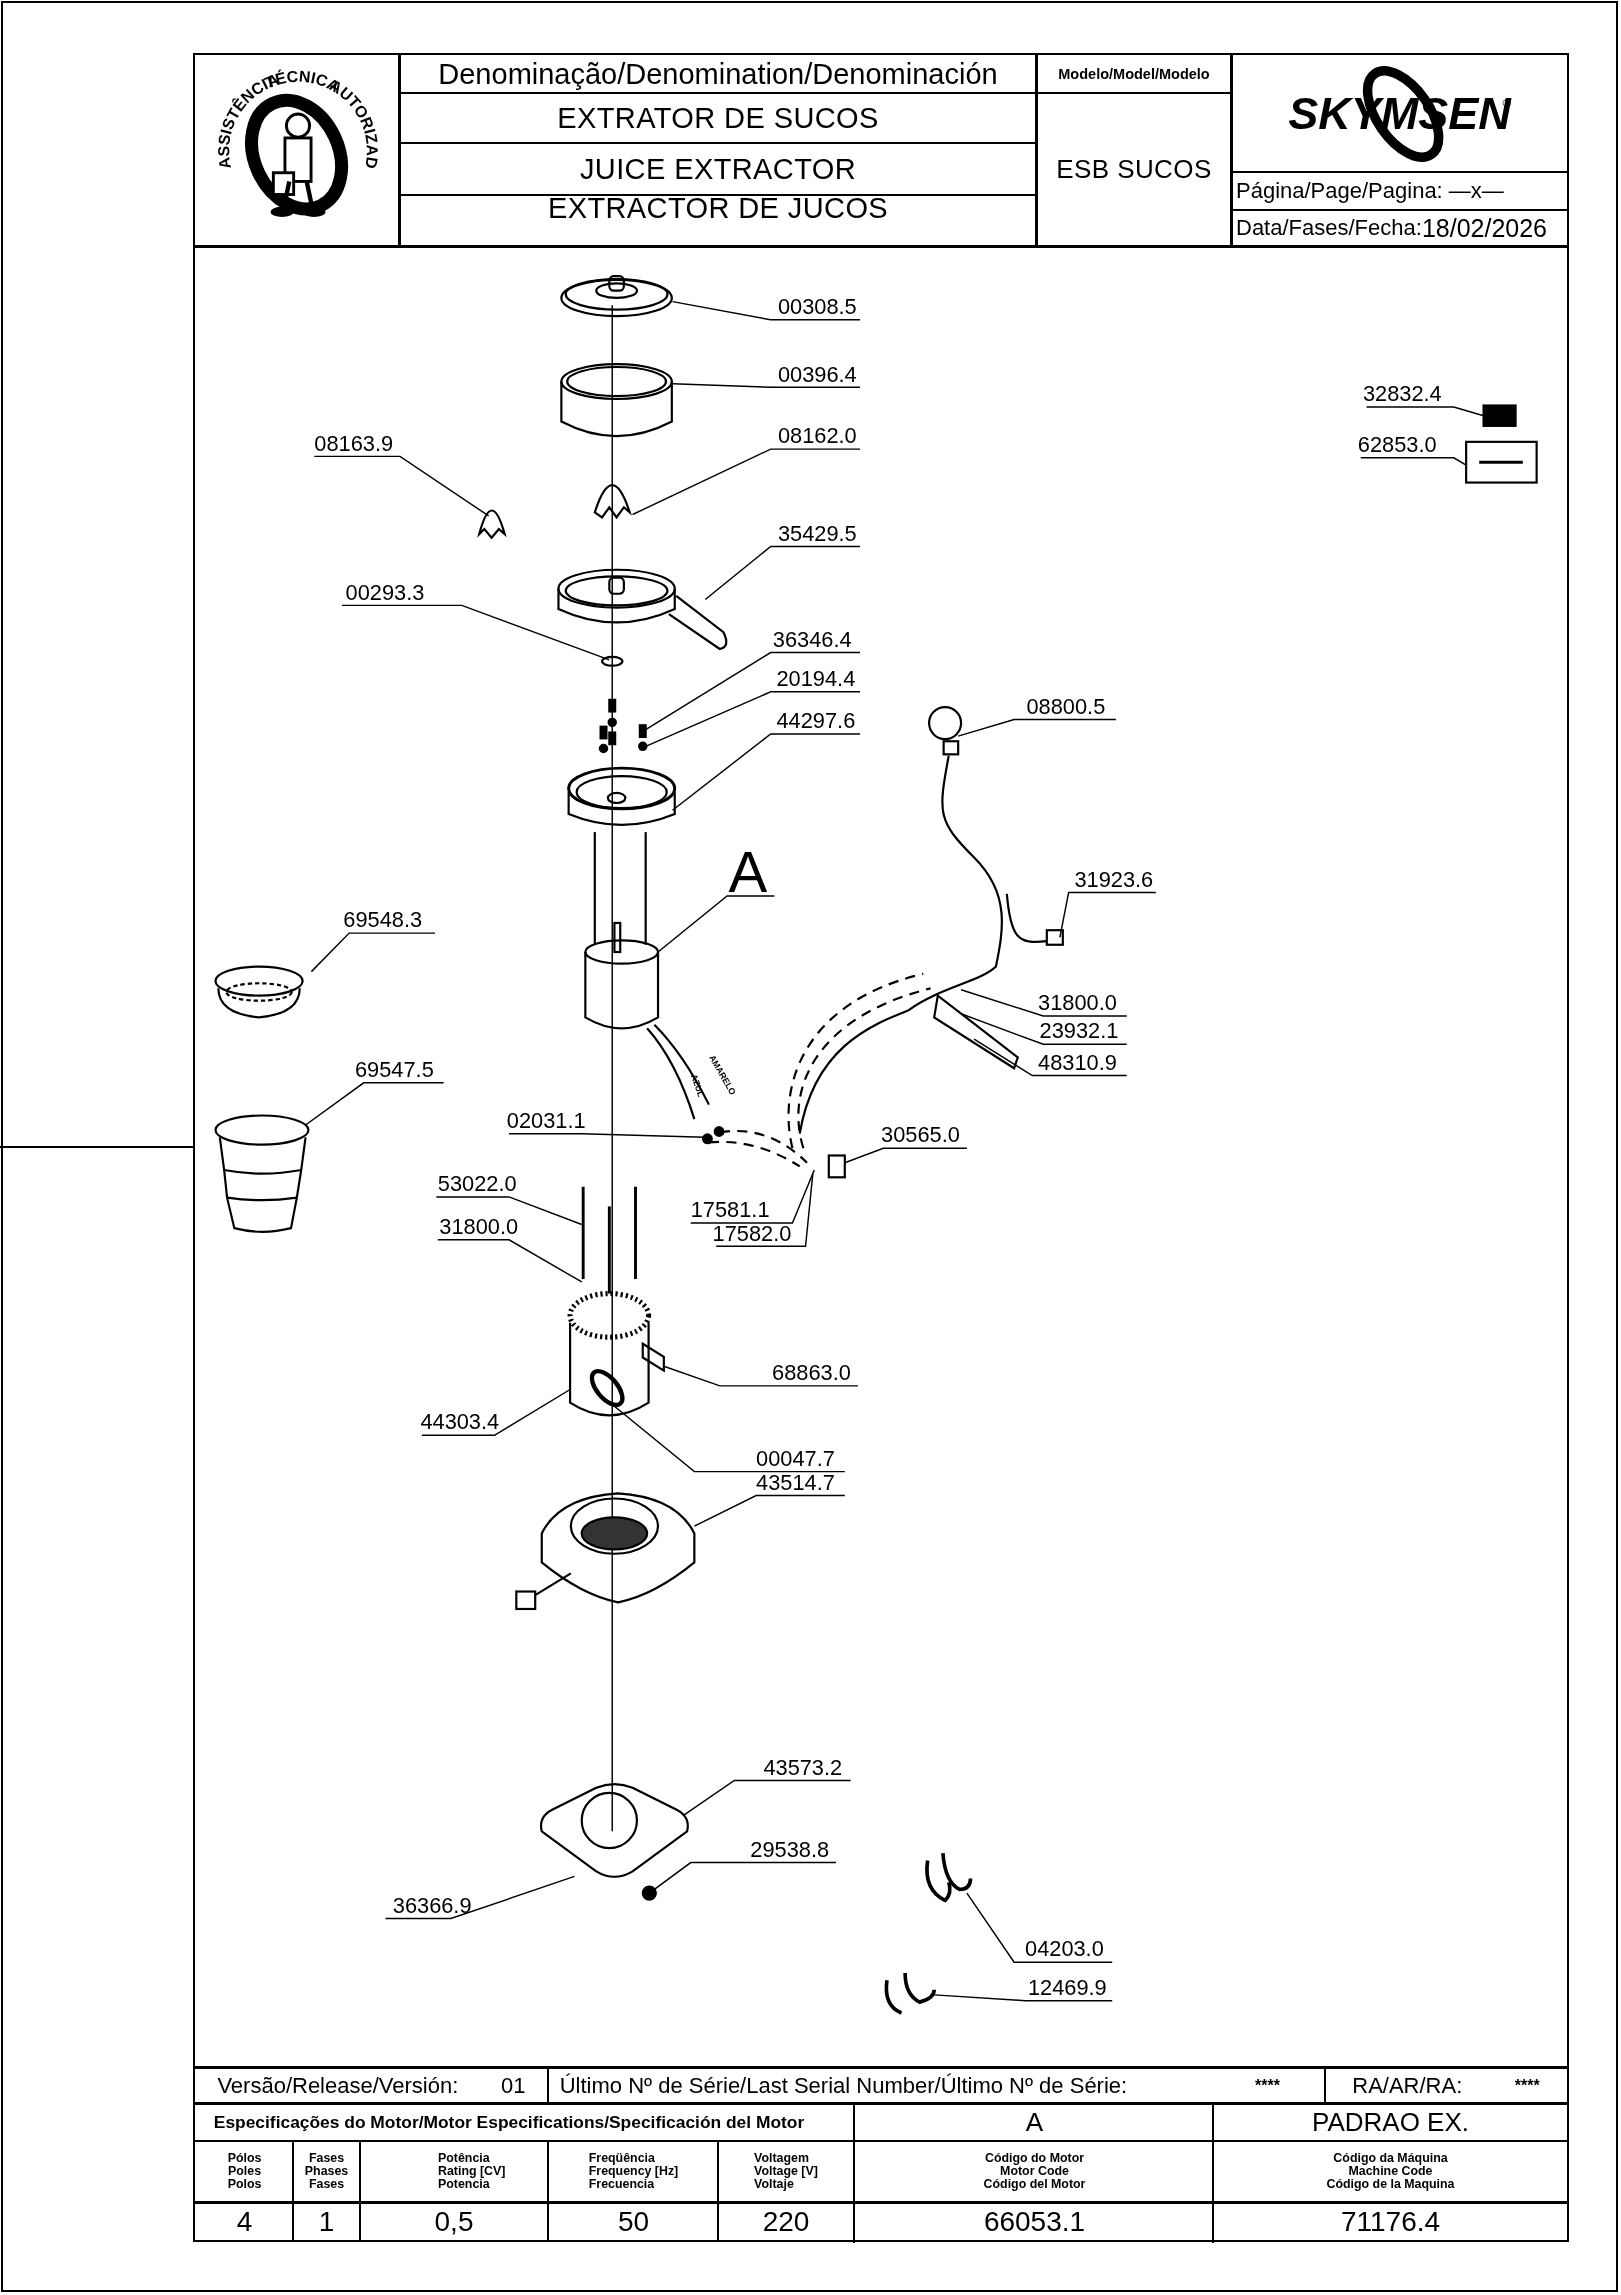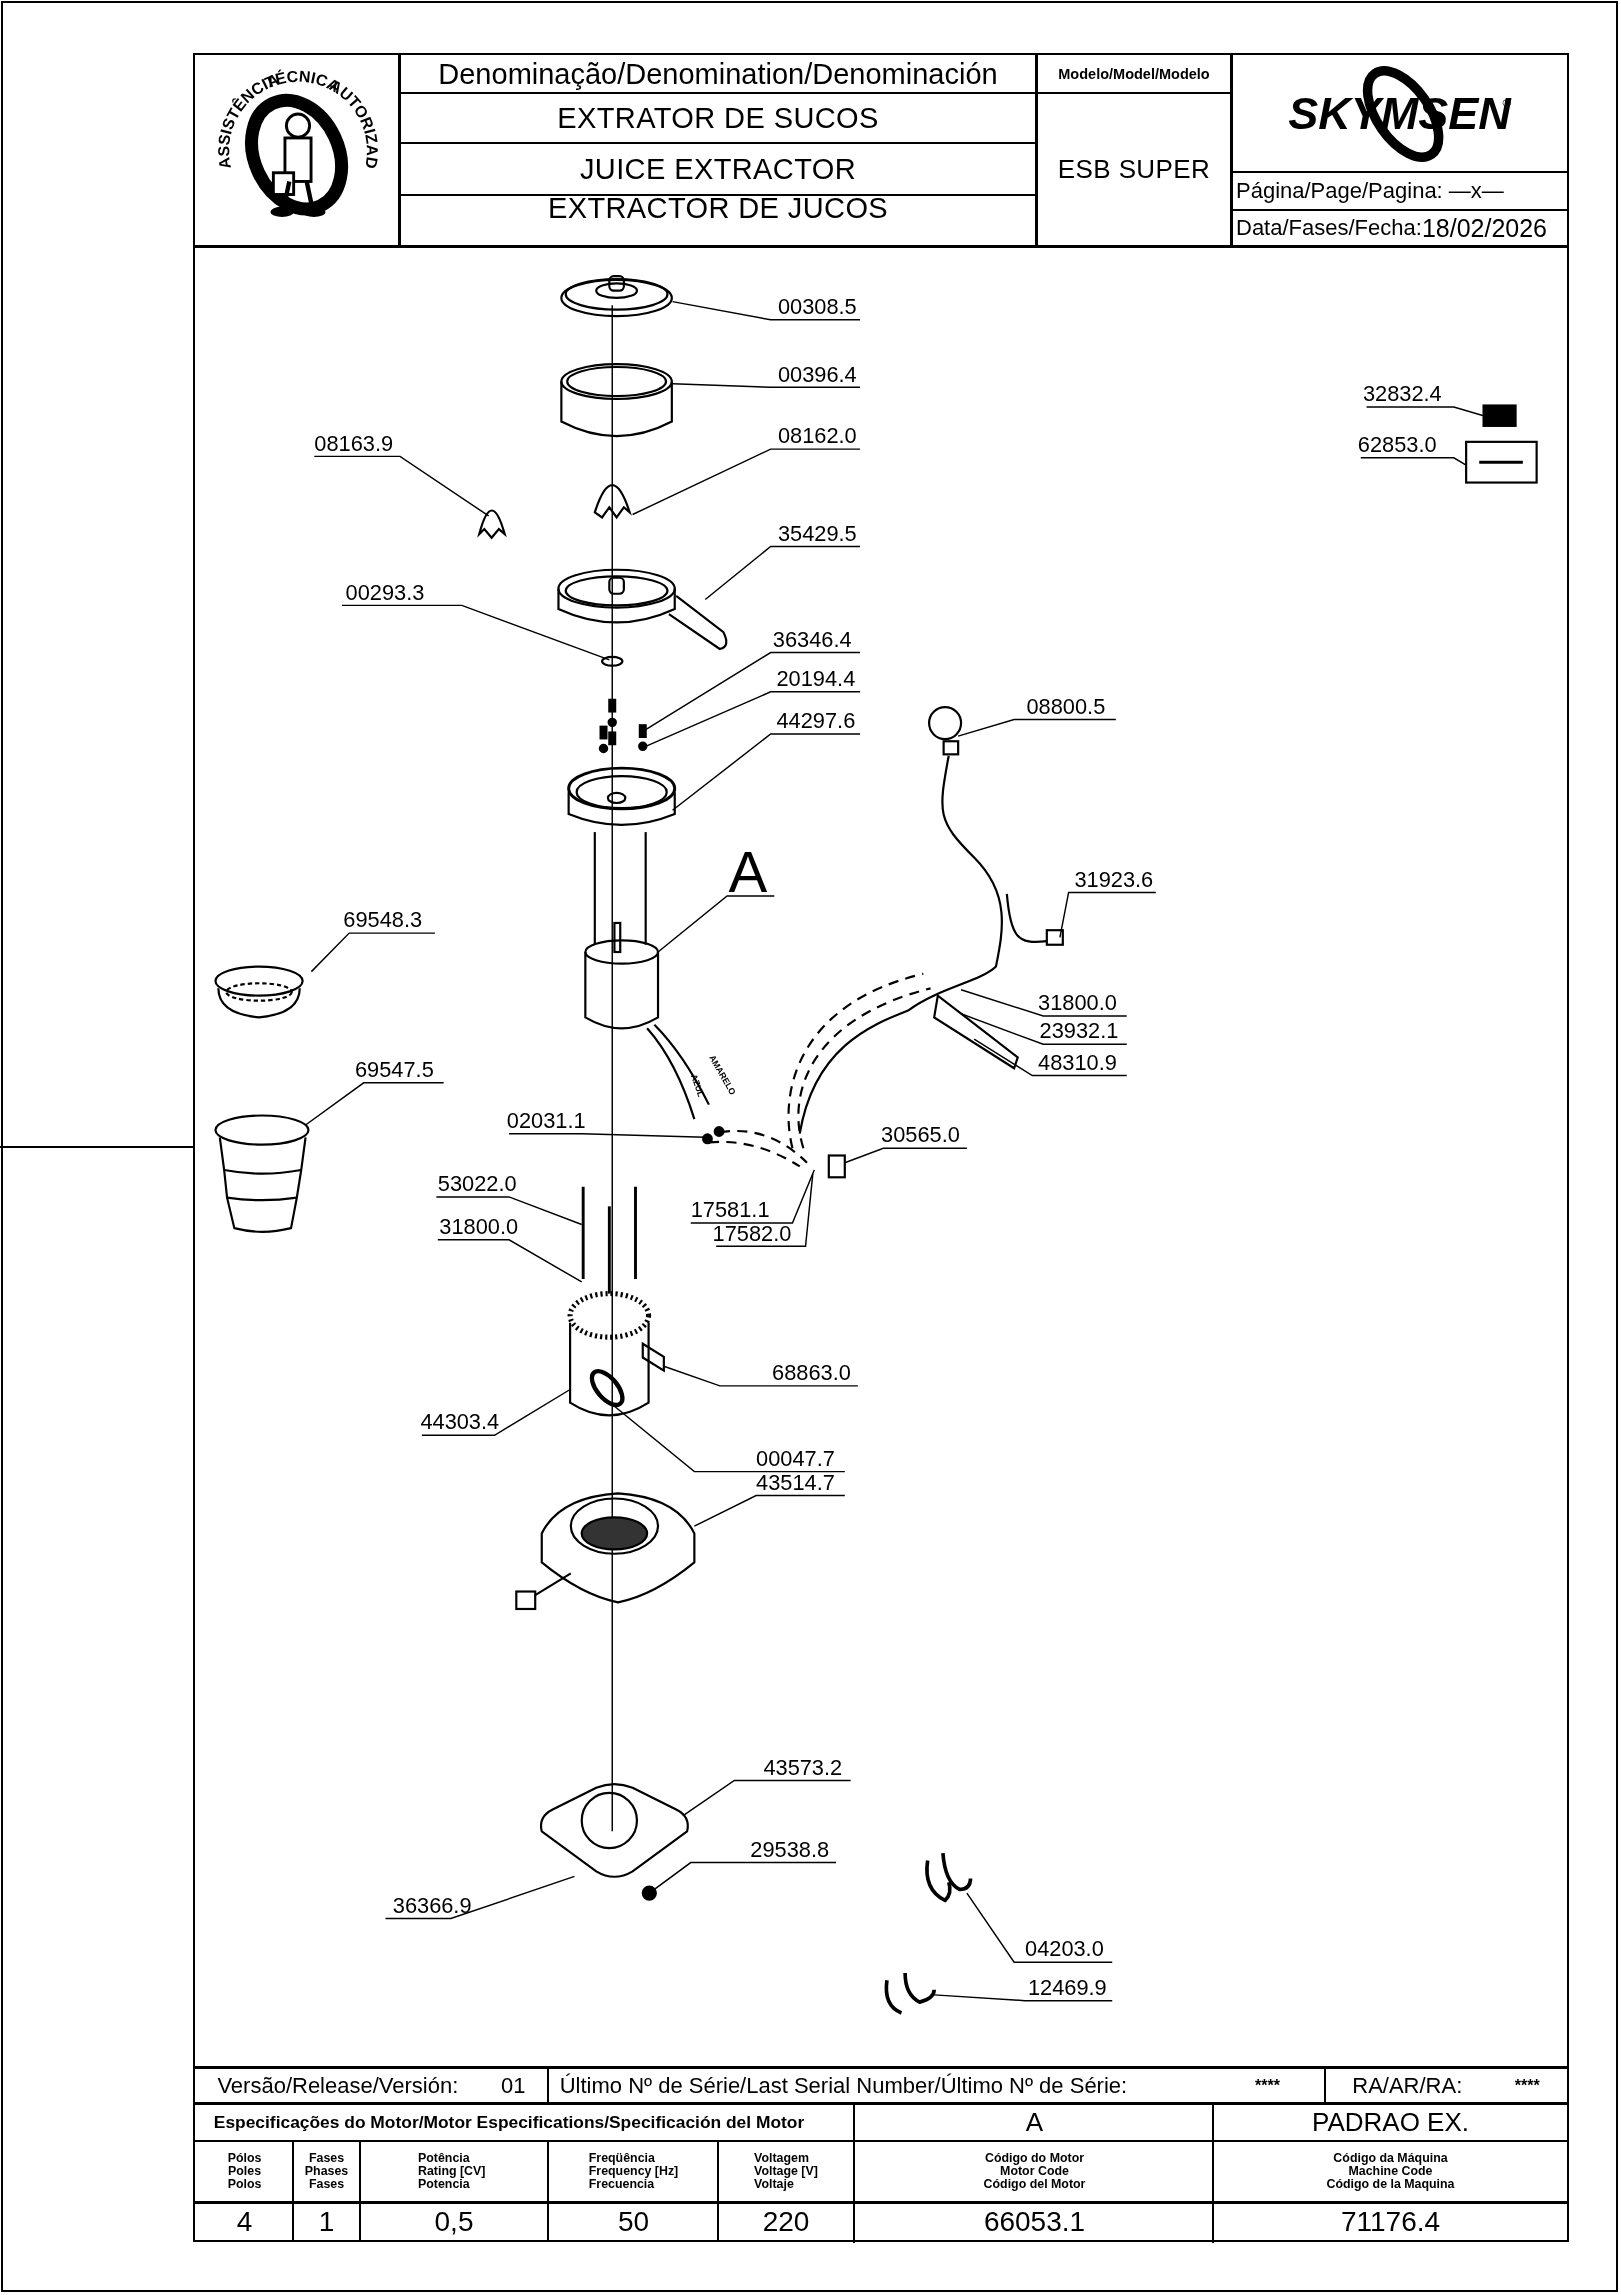--- a/index.html
+++ b/index.html
@@ -60,21 +60,21 @@
       </text>
     </svg>
   </div>
 
   <div class="cell t-head" style="left:401px;top:56px;width:634px;height:36px;">Denominação/Denomination/Denominación</div>
   <div class="cell t-title" style="left:401px;top:94px;width:634px;height:48px;">EXTRATOR DE SUCOS</div>
   <div class="cell t-title" style="left:401px;top:145px;width:634px;height:49px;">JUICE EXTRACTOR</div>
   <div class="cell t-title" style="left:401px;top:184px;width:634px;height:49px;">EXTRACTOR DE JUCOS</div>
 
   <div class="cell t-small" style="left:1038px;top:56px;width:192px;height:36px;">Modelo/Model/Modelo</div>
-  <div class="cell t-title" style="left:1038px;top:94px;width:192px;height:150px;font-size:26px;">ESB SUPER</div>
+  <div class="cell t-title" style="left:1038px;top:94px;width:192px;height:150px;font-size:26px;">ESB SUCOS</div>
 
   <div class="cell" style="left:1233px;top:56px;width:333px;height:115px;">
     <svg width="305" height="102" viewBox="0 0 420 140">
       <ellipse cx="215" cy="70" rx="36" ry="68" fill="none" stroke="#000" stroke-width="13" transform="rotate(-35 215 70)"></ellipse>
       <text x="210" y="90" text-anchor="middle" font-size="62" font-weight="bold" font-style="italic" font-family="Liberation Sans, sans-serif">SKYMSEN</text>
       <text x="352" y="60" font-size="16" font-family="Liberation Sans, sans-serif">®</text>
     </svg>
   </div>
   <div class="cell t-mid" style="left:1236px;top:173px;width:333px;height:36px;justify-content:flex-start;">
     <span>Página/Page/Pagina:</span>&nbsp;<span>—x—</span>
@@ -313,21 +313,21 @@
   <div class="cell" style="left:180px;top:2105px;width:658px;height:35px;font-size:17.4px;font-weight:bold;">Especificações do Motor/Motor Especifications/Specificación del Motor</div>
   <div class="cell t-val" style="left:856px;top:2105px;width:357px;height:35px;font-size:26px;">A</div>
   <div class="cell t-val" style="left:1215px;top:2105px;width:351px;height:35px;font-size:26px;">PADRAO EX.</div>
 
   <div class="cell t-spec" style="left:196px;top:2142px;width:97px;height:59px;">Pólos
 Poles
 Polos</div>
   <div class="cell t-spec" style="left:294px;top:2142px;width:65px;height:59px;">Fases
 Phases
 Fases</div>
-  <div class="cell t-spec" style="left:361px;top:2142px;width:186px;height:58px;justify-content:flex-start;padding-left:57px;text-align:left;">Potência
+  <div class="cell t-spec" style="left:340px;top:2142px;width:186px;height:58px;justify-content:flex-start;padding-left:98px;text-align:left;">Potência
 Rating [CV]
 Potencia</div>
   <div class="cell t-spec" style="left:550px;top:2142px;width:167px;height:59px;text-align:left;">Freqüência
 Frequency [Hz]
 Frecuencia</div>
   <div class="cell t-spec" style="left:719px;top:2142px;width:134px;height:59px;text-align:left;">Voltagem
 Voltage [V]
 Voltaje</div>
   <div class="cell t-spec" style="left:856px;top:2142px;width:357px;height:59px;">Código do Motor
 Motor Code

